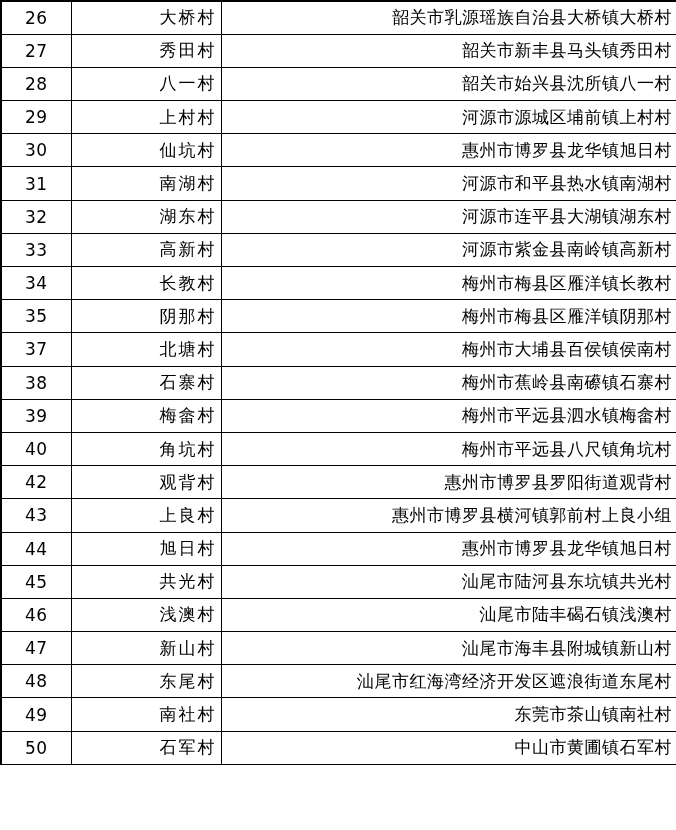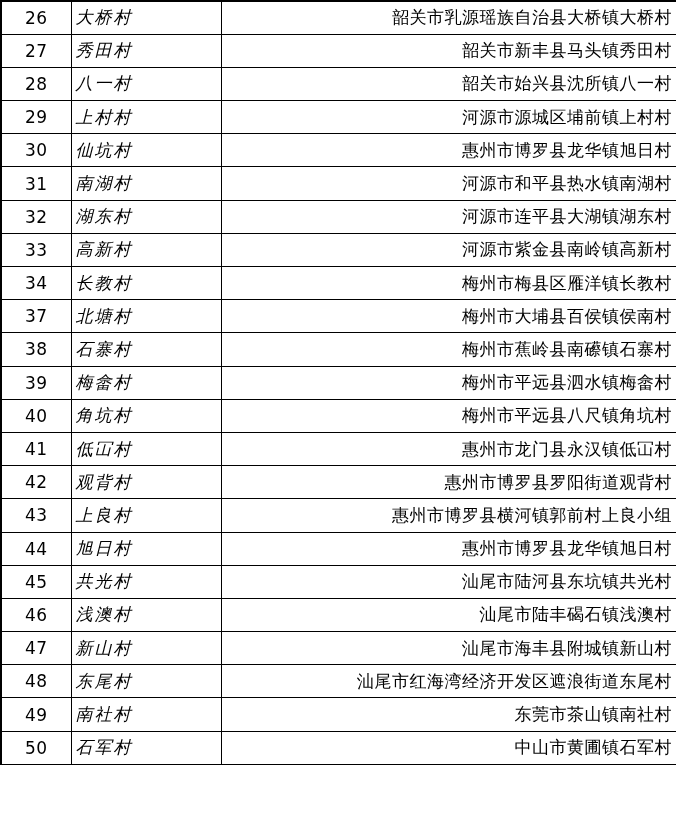--- a/index.html
+++ b/index.html
@@ -34,23 +34,22 @@
     box-sizing: border-box;
     overflow: hidden;
     white-space: nowrap;
   }
   #village-table td.cell-index {
     text-align: center;
     font-family: "DejaVu Sans", "Liberation Sans", sans-serif;
     letter-spacing: 0.5px;
   }
   #village-table td.cell-name {
-    text-align: left;
+    text-align: right;
     letter-spacing: 2px;
-    font-style: italic;
   }
   #village-table td.cell-addr {
     text-align: right;
     padding-left: 8px;
     letter-spacing: 0.5px;
   }
   #village-table tr:first-child td {
     border-top: none;
   }
   #village-table td:first-child {
@@ -109,43 +108,43 @@
         <td class="cell-index">33</td>
         <td class="cell-name">高新村</td>
         <td class="cell-addr">河源市紫金县南岭镇高新村</td>
       </tr>
       <tr>
         <td class="cell-index">34</td>
         <td class="cell-name">长教村</td>
         <td class="cell-addr">梅州市梅县区雁洋镇长教村</td>
       </tr>
       <tr>
+        <td class="cell-index">35</td>
+        <td class="cell-name">阴那村</td>
+        <td class="cell-addr">梅州市梅县区雁洋镇阴那村</td>
+      </tr>
+      <tr>
         <td class="cell-index">37</td>
         <td class="cell-name">北塘村</td>
         <td class="cell-addr">梅州市大埔县百侯镇侯南村</td>
       </tr>
       <tr>
         <td class="cell-index">38</td>
         <td class="cell-name">石寨村</td>
         <td class="cell-addr">梅州市蕉岭县南礤镇石寨村</td>
       </tr>
       <tr>
         <td class="cell-index">39</td>
         <td class="cell-name">梅畲村</td>
         <td class="cell-addr">梅州市平远县泗水镇梅畲村</td>
       </tr>
       <tr>
         <td class="cell-index">40</td>
         <td class="cell-name">角坑村</td>
         <td class="cell-addr">梅州市平远县八尺镇角坑村</td>
-      </tr>
-      <tr>
-        <td class="cell-index">41</td>
-        <td class="cell-name">低冚村</td>
-        <td class="cell-addr">惠州市龙门县永汉镇低冚村</td>
       </tr>
       <tr>
         <td class="cell-index">42</td>
         <td class="cell-name">观背村</td>
         <td class="cell-addr">惠州市博罗县罗阳街道观背村</td>
       </tr>
       <tr>
         <td class="cell-index">43</td>
         <td class="cell-name">上良村</td>
         <td class="cell-addr">惠州市博罗县横河镇郭前村上良小组</td>

